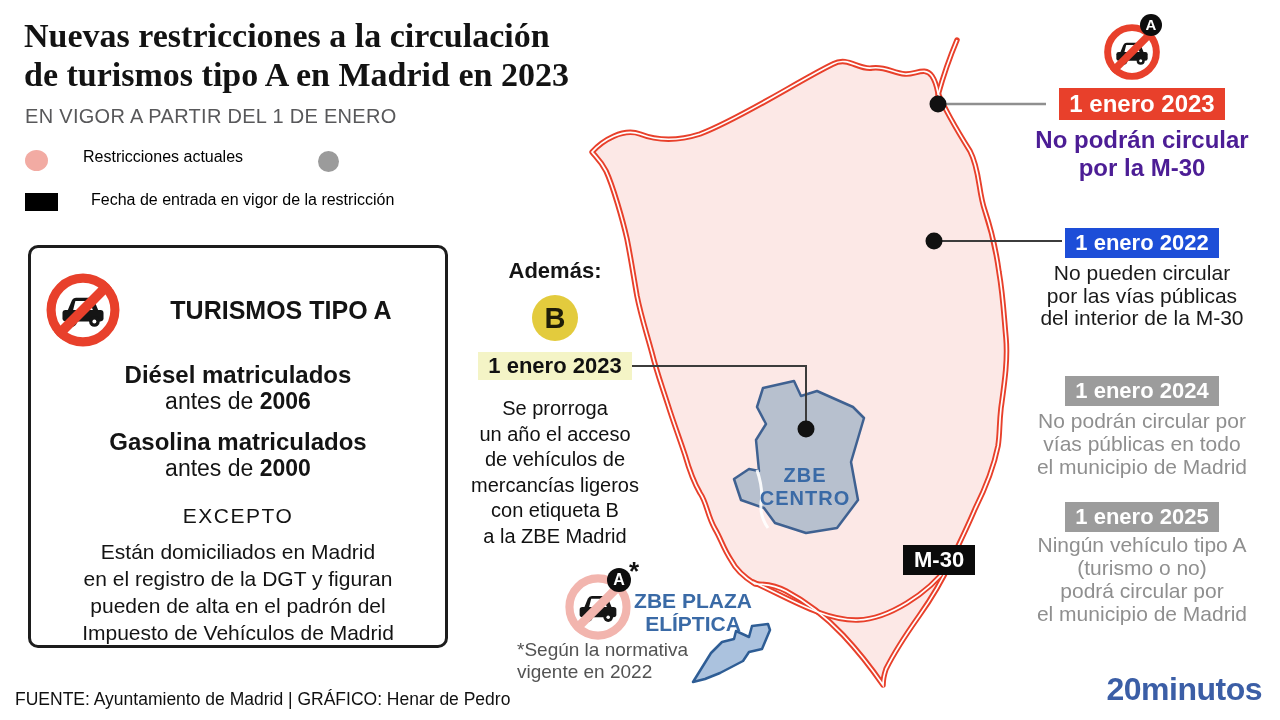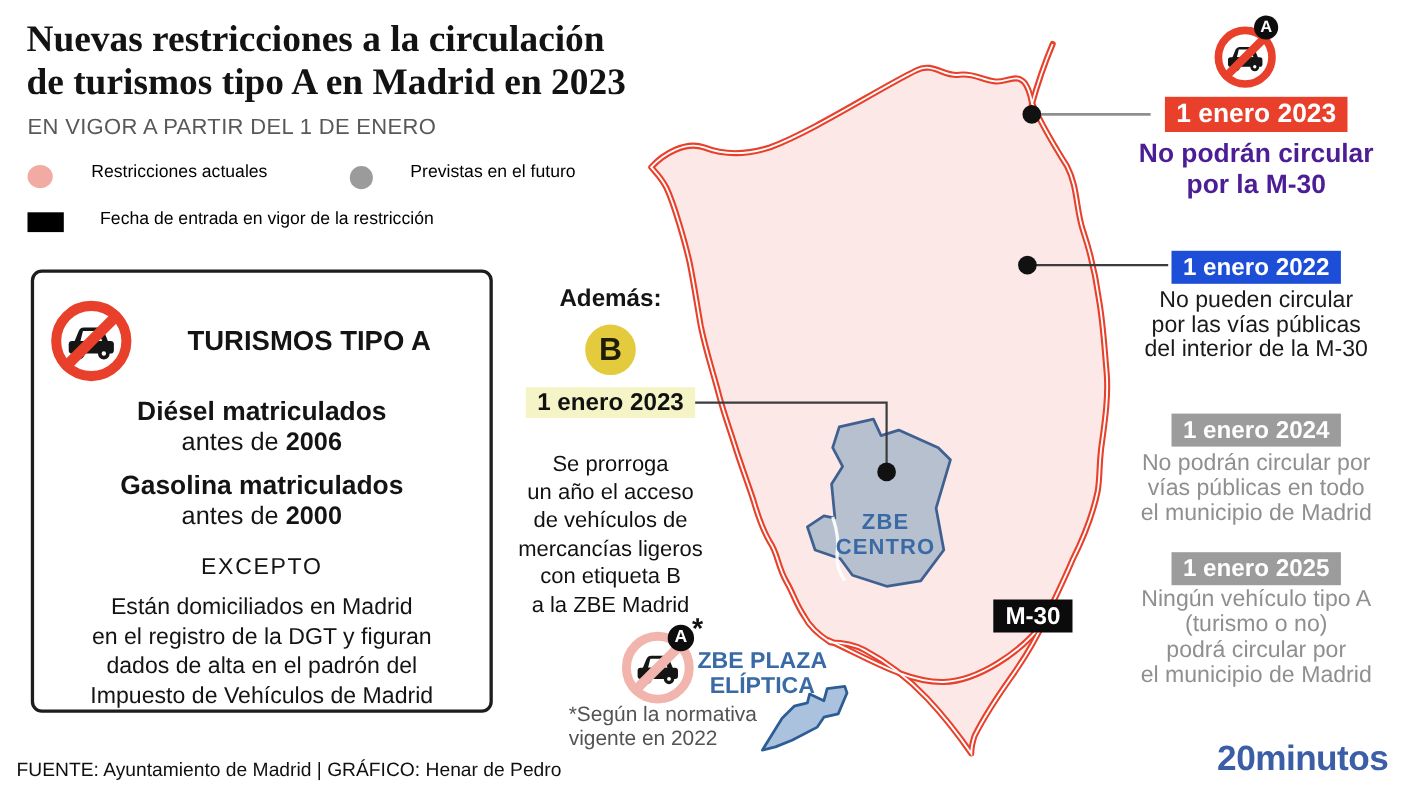--- a/index.html
+++ b/index.html
@@ -32,21 +32,21 @@
   .excepto{font-size:21px;letter-spacing:1.5px;margin-top:22px;}
   .b-par{font-size:21px;line-height:27px;margin-top:10px;}
 
   
   .ademas{left:440px;top:258px;width:230px;text-align:center;}
   .ademas-h{font-size:22px;font-weight:700;}
   .badge-b{display:inline-block;margin-top:11px;width:46px;height:46px;border-radius:50%;
            background:#e3cb3d;color:#1f1d08;font-size:29px;font-weight:700;line-height:46px;}
   .date-y{display:inline-block;margin-top:11px;background:#f4f4c6;color:#111;
           font-size:22px;font-weight:700;padding:1px 10px;}
-  .ademas-p{font-size:20px;line-height:25.5px;margin-top:30px;color:#111;}
+  .ademas-p{font-size:20px;line-height:25.5px;margin-top:16px;color:#111;}
 
   
   .rcol{left:1022px;width:240px;text-align:center;}
   .date-pill{display:inline-block;color:#fff;font-weight:700;padding:2px 10px;}
   .pill-red{background:#e8402b;font-size:24px;}
   .pill-pink{background:#1d4ed8;font-size:22px;}
   .pill-gray{background:#9c9c9c;font-size:22px;}
   .r23-l{font-size:24px;font-weight:700;line-height:28px;color:#4c1d95;}
   .r22-l{font-size:21px;line-height:22.5px;color:#1a1a1a;}
   .rgray{font-size:21px;line-height:23px;color:#8f8f8f;}
@@ -149,40 +149,39 @@
 
   <div class="abs layer title">
     <div>Nuevas restricciones a la circulación</div>
     <div>de turismos tipo A en Madrid en 2023</div>
   </div>
   <div class="abs layer subtitle">EN VIGOR A PARTIR DEL 1 DE ENERO</div>
 
   <span class="sw sw-pink layer"></span>
   <span class="abs layer lg-txt lg1">Restricciones actuales</span>
   <span class="sw sw-gray layer"></span>
-  <span class="abs layer lg-txt lg2">Previstas en el futuro</span>
   <span class="sw sw-black layer"></span>
   <span class="abs layer lg-txt lg3">Fecha de entrada en vigor de la restricción</span>
 
   <div class="abs layer infobox">
     <div class="box-head">
       <svg class="sign" viewBox="0 0 100 100">
           <use href="#car-sign"></use>
         </svg>
       <div class="box-title">TURISMOS TIPO A</div>
     </div>
     <div class="b-bold">Diésel matriculados</div>
     <div class="b-sub"><span>antes de </span><b>2006</b></div>
     <div class="b-bold">Gasolina matriculados</div>
     <div class="b-sub"><span>antes de </span><b>2000</b></div>
     <div class="excepto">EXCEPTO</div>
     <div class="b-par">
       <div>Están domiciliados en Madrid</div>
       <div>en el registro de la DGT y figuran</div>
-      <div>dados de alta en el padrón del</div>
+      <div>pueden de alta en el padrón del</div>
       <div>Impuesto de Vehículos de Madrid</div>
     </div>
   </div>
 
   <div class="abs layer ademas">
     <div class="ademas-h">Además:</div>
     <div><span class="badge-b">B</span></div>
     <div><span class="date-y">1 enero 2023</span></div>
     <div class="ademas-p">
       <div>Se prorroga</div>

